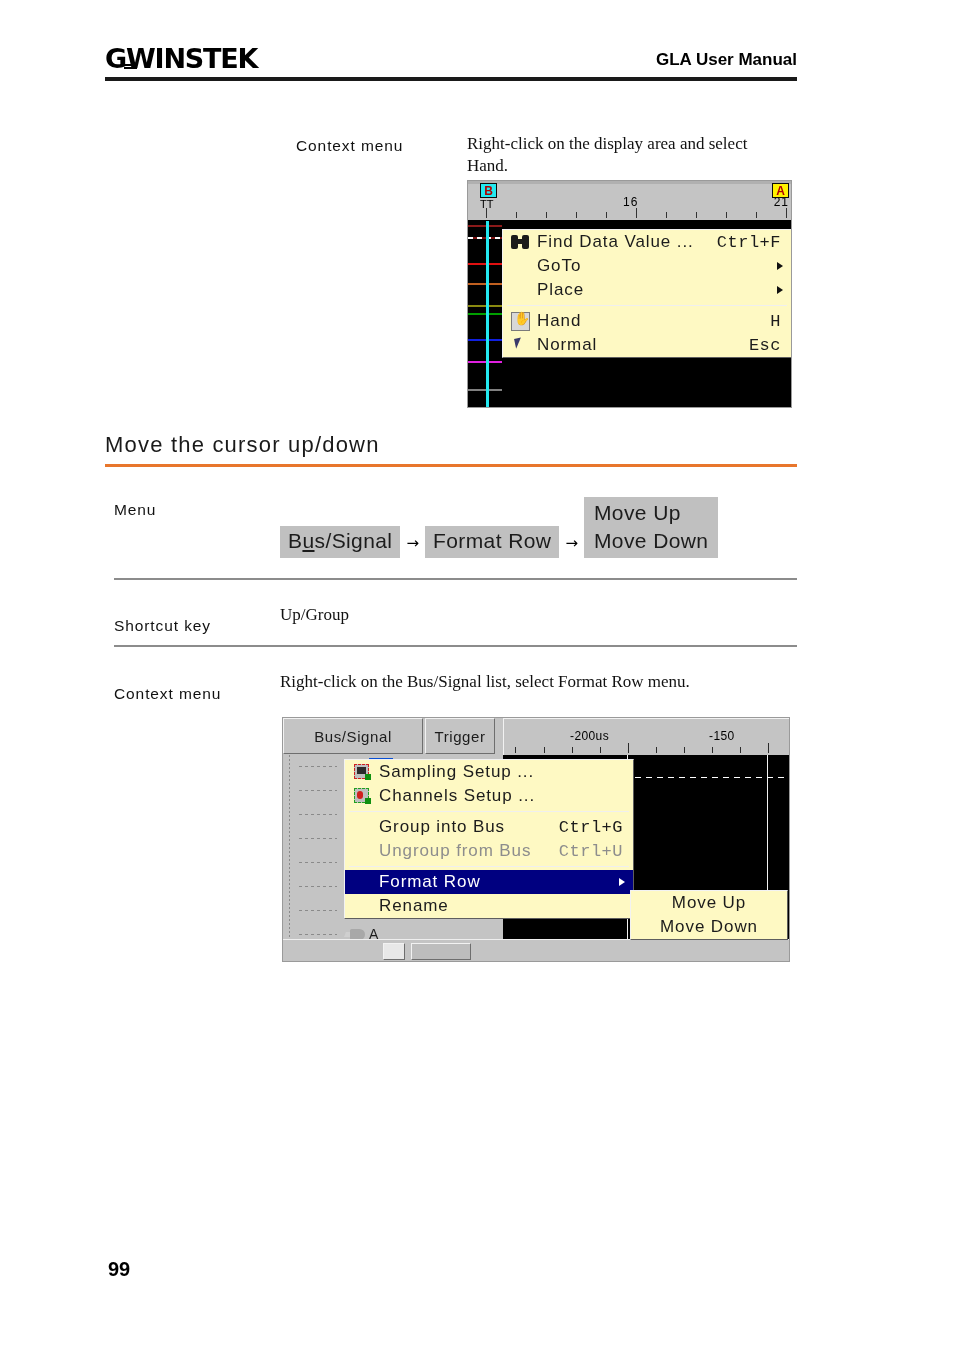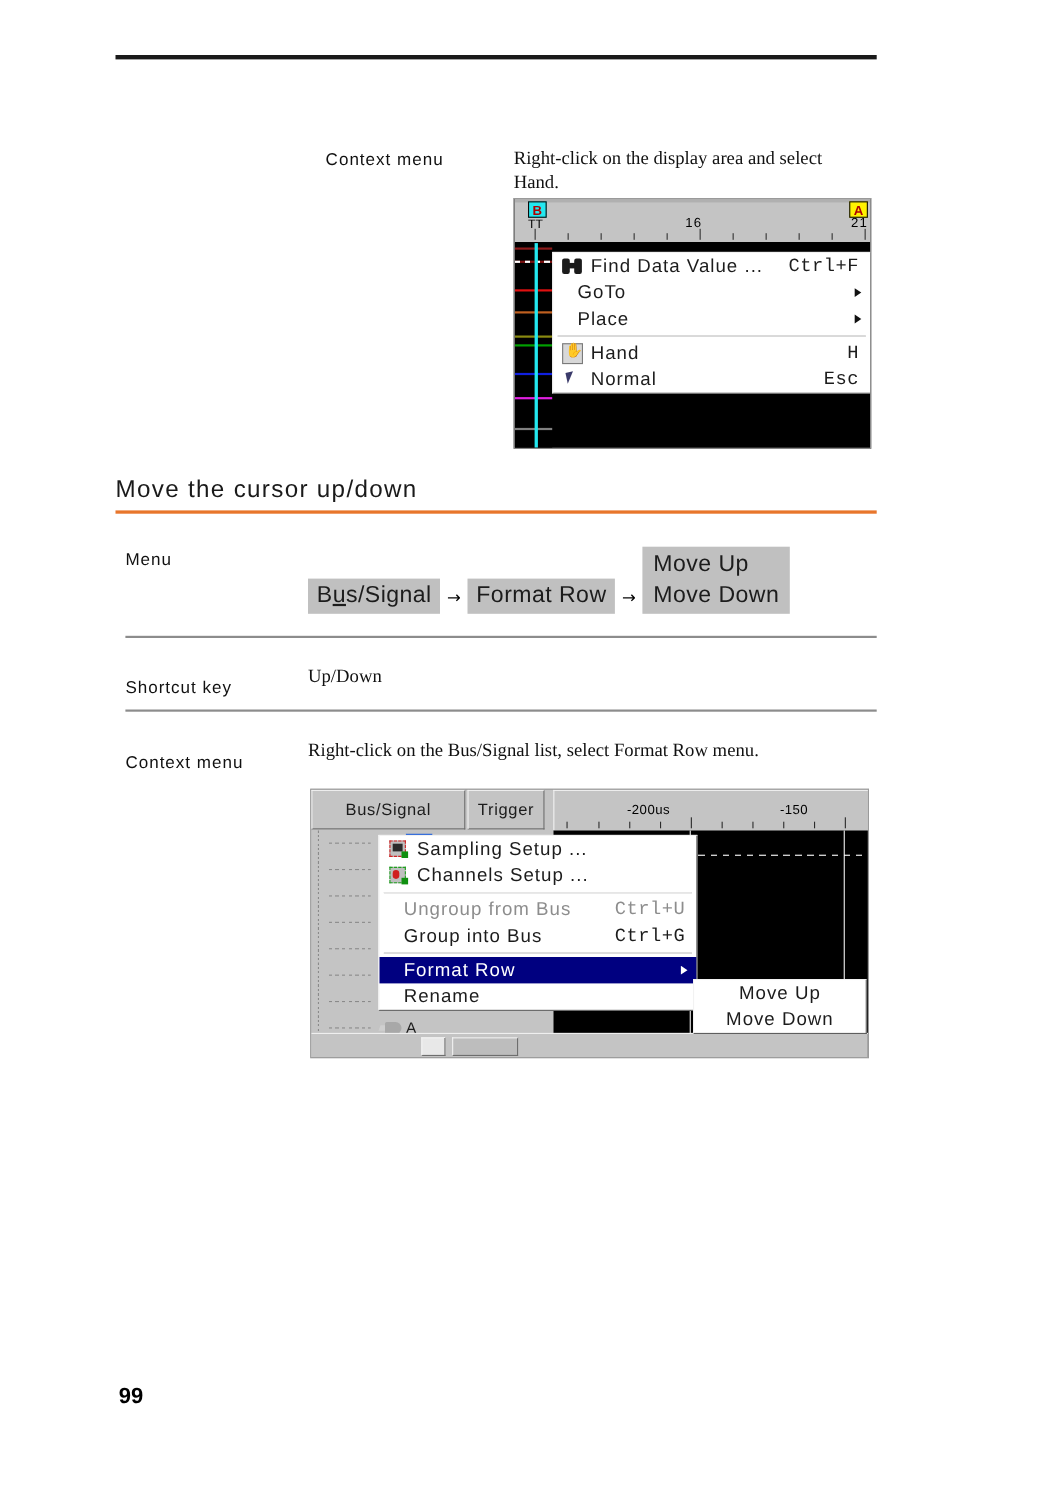--- a/index.html
+++ b/index.html
@@ -135,21 +135,21 @@
   .s1-cursor { position:absolute; top:40px; bottom:0; width:3px; background:#23E8F0; left:18px; }
   .s1-wave { position:absolute; left:0; height:2px; }
   .s1-dash {
     position:absolute; left:0; top:56px; width:40px; height:2px;
     background: repeating-linear-gradient(to right, #fff 0 5px, transparent 5px 9px);
   }
   .s1-leftpanel { position:absolute; left:0; top:40px; width:34px; bottom:0; background:#000; }
 
   .ctxmenu {
     position:absolute;
-    background:#ffffff;
+    background:#fef9c3;
     border-top:1px solid #f2f2f2;
     border-left:1px solid #f2f2f2;
     border-right:1px solid #5e5e5e;
     border-bottom:1px solid #5e5e5e;
   }
   .mi {
     position:relative;
     display:flex; align-items:center;
     height:24px;
     padding-left:6px;
@@ -162,21 +162,21 @@
   .mi .micon { width:24px; height:20px; flex:0 0 24px; position:relative; margin-right:4px; }
   .mi .mtext { flex:1 1 auto; }
   .mi .maccel { font-size:17px; letter-spacing:0.5px; padding-right:10px; color:#1c1c1c;font-family:Liberation Mono, monospace; }
   .mi .msub { position:absolute; right:8px; top:50%; transform:translateY(-50%);
               width:0;height:0;border-left:6px solid #111;border-top:4px solid transparent;border-bottom:4px solid transparent; }
   .mi.disabled { color:#8d8d8d; }
   .mi.disabled .maccel { color:#8d8d8d; }
   .mi.sel { background:#000080; color:#fff; }
   .mi.sel .msub { border-left-color:#fff; }
   .msep { height:1px; background:#8a8a8a; margin:3px 4px 3px 4px; border-bottom:1px solid #efefef; }
-  .mi-indent { padding-left:22px;justify-content:center; }
+  .mi-indent { padding-left:34px;justify-content:center; }
 
   
   .ic-binoc { position:absolute; left:2px; top:3px; width:18px; height:14px; }
   .ic-binoc i {
     position:absolute; top:0; width:7px; height:14px; background:#1b1b1b; border-radius:2px;
   }
   .ic-binoc i:first-child { left:0; }
   .ic-binoc i:last-child { right:0; }
   .ic-binoc b { position:absolute; left:6px; top:4px; width:6px; height:5px; background:#1b1b1b; }
 
@@ -243,20 +243,24 @@
 
   .pgnum {
     position:absolute; left:108px; top:1258px;
     font-family:"Liberation Sans", sans-serif; font-weight:bold; font-size:20px; color:#000;
   }
 </style>
 </head>
 <body>
 
 <div class="page-header">
+  <div class="hdr-row">
+    <div class="logo"><span class="gw">GW</span><span>INSTEK</span></div>
+    <div class="manual-title">GLA User Manual</div>
+  </div>
   <div class="hdr-rule"></div>
 </div>
 
 <div class="lbl row-label" style="left:296px; top:137px;">Context menu</div>
 <div class="body-serif" style="position:absolute; left:467px; top:133px; width:320px;">Right-click on the display area and select Hand.</div>
 
 <div class="shot1">
 
   <div class="s1-ruler">
     <div class="s1-ruler-top"></div>
@@ -352,21 +356,21 @@
   <span class="chip">Format Row</span>
   <span class="arrow" style="padding-bottom:6px;">→</span>
   <span class="chip-stack">
     <div>Move Up</div>
     <div>Move Down</div>
   </span>
 </div>
 <div class="row-rule" style="top:578px;"></div>
 
 <div class="lbl row-label" style="left:114px; top:617px;">Shortcut key</div>
-<div class="body-serif" style="position:absolute; left:280px; top:604px;">Up/Down</div>
+<div class="body-serif" style="position:absolute; left:280px; top:604px;">Up/Group</div>
 <div class="row-rule" style="top:645px;"></div>
 
 <div class="lbl row-label" style="left:114px; top:685px;">Context menu</div>
 <div class="body-serif" style="position:absolute; left:280px; top:671px; width:470px;">Right-click on the Bus/Signal list, select Format Row menu.</div>
 
 <div class="shot2">
 
   <div class="s2-colhdr" style="left:0; width:140px;">Bus/Signal</div>
   <div class="s2-colhdr" style="left:142px; width:70px;">Trigger</div>
 
@@ -496,30 +500,30 @@
       <span class="micon">
         <span style="position:absolute;left:3px;top:2px;width:15px;height:15px;border:1px dashed #20A020;background:#bfbfbf;"></span>
         <span style="position:absolute;left:6px;top:5px;width:6px;height:8px;background:#D02020;border-radius:3px;"></span>
         <span style="position:absolute;left:14px;top:12px;width:6px;height:6px;background:#109010;"></span>
       </span>
       <span class="mtext">Channels Setup ...</span>
     </div>
 
     <div class="msep"></div>
 
+    <div class="mi mi-indent">
+      <span class="mtext">Group into Bus</span>
+      <span class="maccel">Ctrl+G</span>
+    </div>
+
     <div class="mi mi-indent disabled">
       <span class="mtext">Ungroup from Bus</span>
       <span class="maccel">Ctrl+U</span>
     </div>
 
-    <div class="mi mi-indent">
-      <span class="mtext">Group into Bus</span>
-      <span class="maccel">Ctrl+G</span>
-    </div>
-
     <div class="msep"></div>
 
     <div class="mi mi-indent sel">
       <span class="mtext">Format Row</span>
       <span class="msub"></span>
     </div>
 
     <div class="mi mi-indent">
       <span class="mtext">Rename</span>
     </div>

